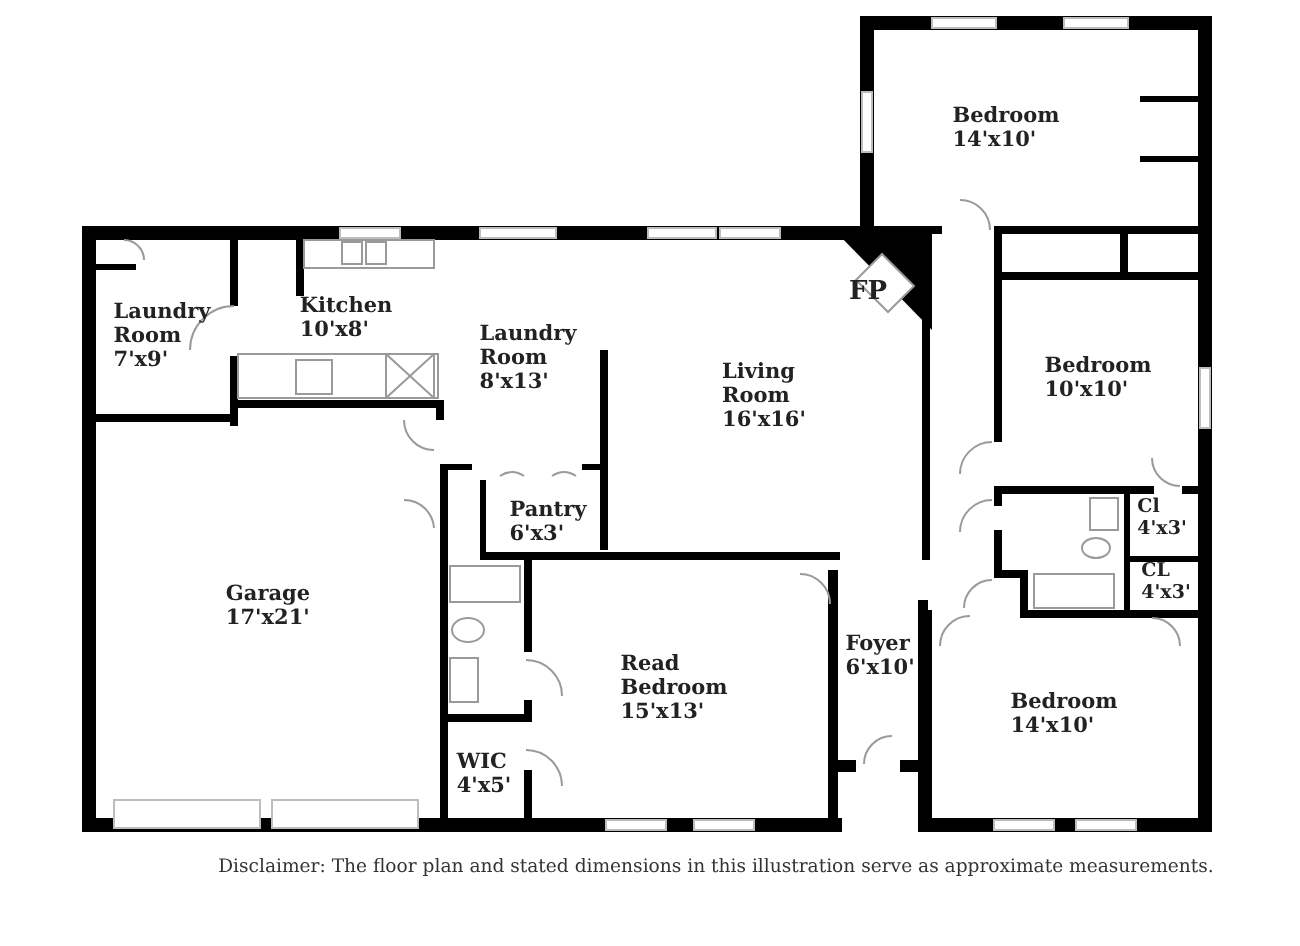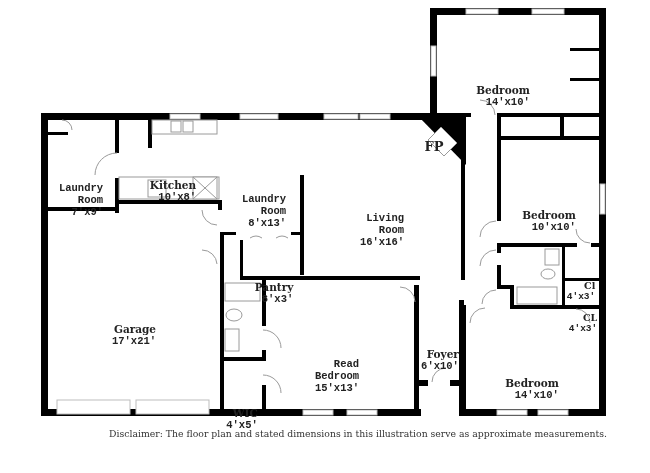--- a/index.html
+++ b/index.html
@@ -1,19 +1,19 @@
 <!DOCTYPE html>
 <html><head>
 <meta charset="utf-8">
 <style>
   html, body { margin: 0; padding: 0; background: #ffffff; }
   body { width: 650px; height: 473px; position: relative; overflow: hidden; font-family: "DejaVu Serif", serif; }
   svg.plan { position: absolute; left: 0; top: 0; }
-  .label { position: absolute; text-align: right; font-family: "DejaVu Serif", serif; font-weight: bold; font-size: 10.5px; line-height: 12px; color: #222; transform: translate(-50%, -50%); white-space: nowrap; margin-top: 32px; }
-  .label .dim { display: block; font-weight: bold; font-family: Liberation Mono, monospace; }
+  .label { position: absolute; text-align: left; font-family: "DejaVu Serif", serif; font-weight: bold; font-size: 10.5px; line-height: 12px; color: #222; transform: translate(-50%, -50%); white-space: nowrap; }
+  .label .dim { display: block; font-weight: bold; }
   .label.small { font-size: 9.5px; line-height: 11px; }
   .fp { position: absolute; font-family: "DejaVu Serif", serif; font-size: 13px; font-weight: bold; color: #222; transform: translate(-50%, -50%); }
   .disclaimer { position: absolute; left: 0; width: 650px; top: 428px; text-align: center; font-family: "DejaVu Serif", serif; font-size: 9.3px; line-height: 12px; color: #333; margin-left: 33px; }
 </style>
 </head>
 <body>
 
 <svg class="plan" width="650" height="473" viewBox="0 0 650 473" xmlns="http://www.w3.org/2000/svg">
   <g fill="#000">
 
@@ -182,21 +182,21 @@
   <span class="dim">4'x3'</span>
 </div>
 
 <div class="label small" style="left:583px; top:291px;">
   <span>CL</span>
   <span class="dim">4'x3'</span>
 </div>
 
 <div class="label" style="left:274px; top:261px;">
   <span>Pantry</span>
-  <span class="dim">8'x3'</span>
+  <span class="dim">6'x3'</span>
 </div>
 
 <div class="label" style="left:134px; top:303px;">
   <span>Garage</span>
   <span class="dim">17'x21'</span>
 </div>
 
 <div class="label" style="left:337px; top:344px;">
   <span class="dim">Read</span>
   <span class="dim">Bedroom</span>

